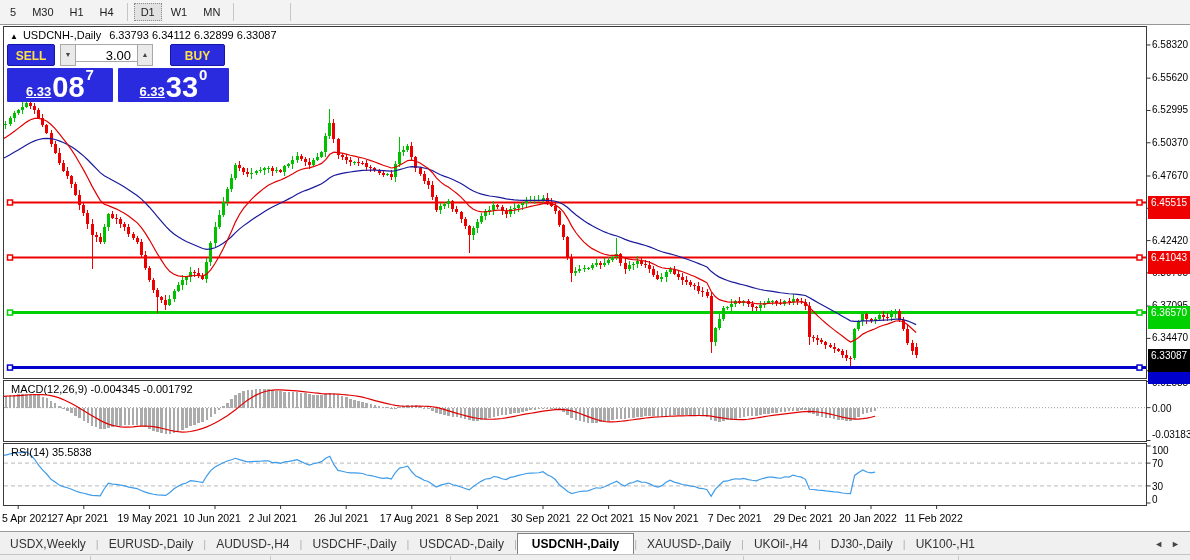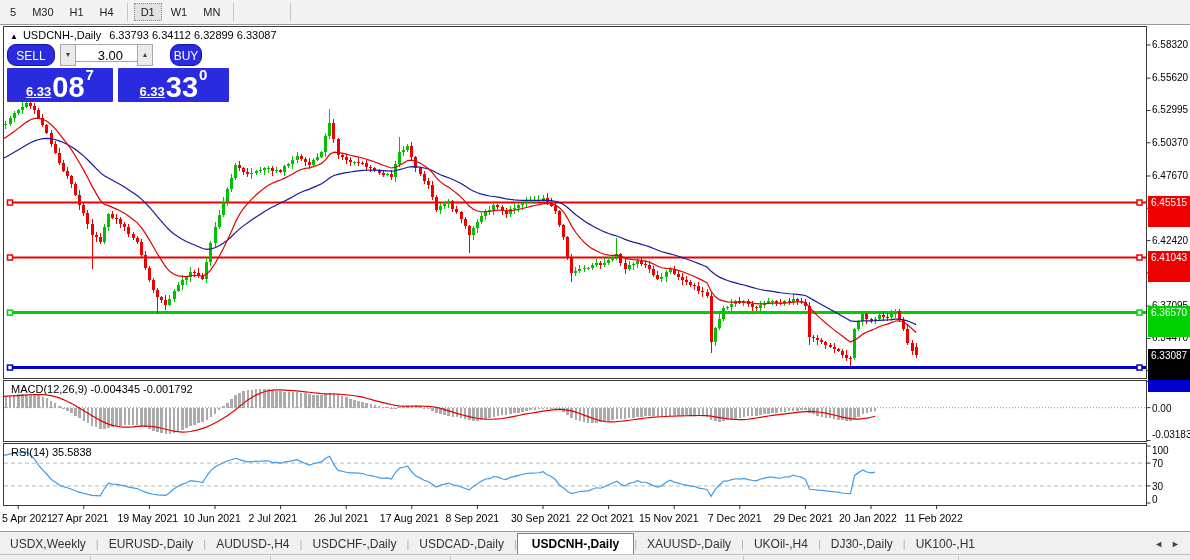--- a/index.html
+++ b/index.html
@@ -9,40 +9,40 @@
   .tf-btn{font-size:11px;color:#222;padding:2px 6px;margin:0 1px;border:1px solid transparent;cursor:default;}
   .tf-btn.active{background:#e2e2e2;border:1px dotted #8a8a8a;}
   .tb-sep{width:1px;height:18px;background:#c6c6c6;margin:0 5px;}
   
   #symbol-header{position:absolute;left:10px;top:29px;font-size:11px;color:#000;z-index:4;white-space:nowrap;}
   #symbol-header .hdr-icon{font-size:8px;margin-right:5px;color:#000;}
   #symbol-header .hdr-ohlc{margin-left:8px;}
   
   #trade-widget{position:absolute;left:7px;top:44px;width:222px;z-index:5;}
   .tw-row1{display:flex;height:22px;}
-  .btn-trade{background:#2a2adf;color:#ffffff;font-weight:normal;font-size:12px;text-align:center;line-height:22px;border-radius:9px;border:1px solid #1515a8;box-sizing:border-box;cursor:pointer;}
+  .btn-trade{background:#2a2adf;color:#fde047;font-weight:bold;font-size:12px;text-align:center;line-height:22px;border-radius:2px;border:1px solid #1515a8;box-sizing:border-box;cursor:pointer;}
   .btn-sell{width:48px;}
-  .btn-buy{width:32px;margin-left:17px;}
+  .btn-buy{width:55px;margin-left:17px;}
   .vol-spin{display:flex;margin-left:5px;}
   .spin-btn{width:16px;height:22px;background:#eaeaea;border:1px solid #a8a8a8;box-sizing:border-box;font-size:7px;color:#444;text-align:center;line-height:20px;cursor:pointer;}
-  .vol-field{width:61px;height:18px;border-top:1px solid #a8a8a8;border-bottom:1px solid #a8a8a8;background:#fff;font-size:13px;color:#000;text-align:right;padding-right:14px;line-height:21px;box-sizing:border-box;}
+  .vol-field{width:61px;height:18px;border-top:1px solid #a8a8a8;border-bottom:1px solid #a8a8a8;background:#fff;font-size:13px;color:#000;text-align:right;padding-right:6px;line-height:21px;box-sizing:border-box;}
   .tw-row2{display:flex;margin-top:2px;}
   .price-box{height:34px;background:#2a2adf;color:#fff;display:flex;align-items:flex-end;justify-content:center;padding-bottom:3px;box-sizing:border-box;border-radius:1px;}
   .pb-left{width:106px;}
   .pb-right{width:111px;margin-left:5px;}
   .pb-base{font-size:13px;font-weight:bold;line-height:14px;text-decoration:underline;}
   .pb-big{font-size:29px;font-weight:bold;line-height:24px;margin:0 1px;}
   .pb-sup{font-size:15px;font-weight:bold;line-height:14px;align-self:flex-start;}
   
   .indi-label{position:absolute;left:11px;font-size:11px;color:#000;z-index:3;white-space:nowrap;}
   #macd-label{top:383px;}
   #rsi-label{top:446px;}
   
   .axis-label{position:absolute;left:1152px;font-size:10px;color:#000;z-index:2;white-space:nowrap;}
-  .badge{position:absolute;left:1148px;width:42px;height:31px;color:#fff;font-size:10px;line-height:13px;padding-left:3px;box-sizing:border-box;z-index:3;white-space:nowrap;}
+  .badge{position:absolute;left:1148px;width:42px;height:23px;color:#fff;font-size:10px;line-height:13px;padding-left:3px;box-sizing:border-box;z-index:3;white-space:nowrap;}
   .date-label{position:absolute;top:512px;width:64px;font-size:10.5px;color:#000;white-space:nowrap;z-index:2;}
   
   #tabbar{position:absolute;left:0;top:531px;width:1190px;height:23px;background:#f0f0f0;border-top:1px solid #9a9a9a;display:flex;align-items:flex-end;box-sizing:border-box;z-index:6;}
   .tab{font-size:12px;color:#333;padding:3px 10px 3px 10px;white-space:nowrap;cursor:pointer;}
   .tab.active{background:#fff;border:1px solid #808080;border-bottom:none;font-weight:bold;color:#000;padding:3px 14px;position:relative;top:0px;z-index:2;}
   .tab-sep{color:#b2b2b2;font-size:11px;padding-bottom:4px;}
   #tab-arrows{margin-left:auto;display:flex;gap:8px;padding:0 10px 5px 0;color:#444;font-size:9px;}
   #tab-arrows span{cursor:pointer;}
   
   #statusbar{position:absolute;left:0;top:554px;width:1190px;height:6px;background:#efefef;border-top:1px solid #c4c4c4;z-index:6;}

